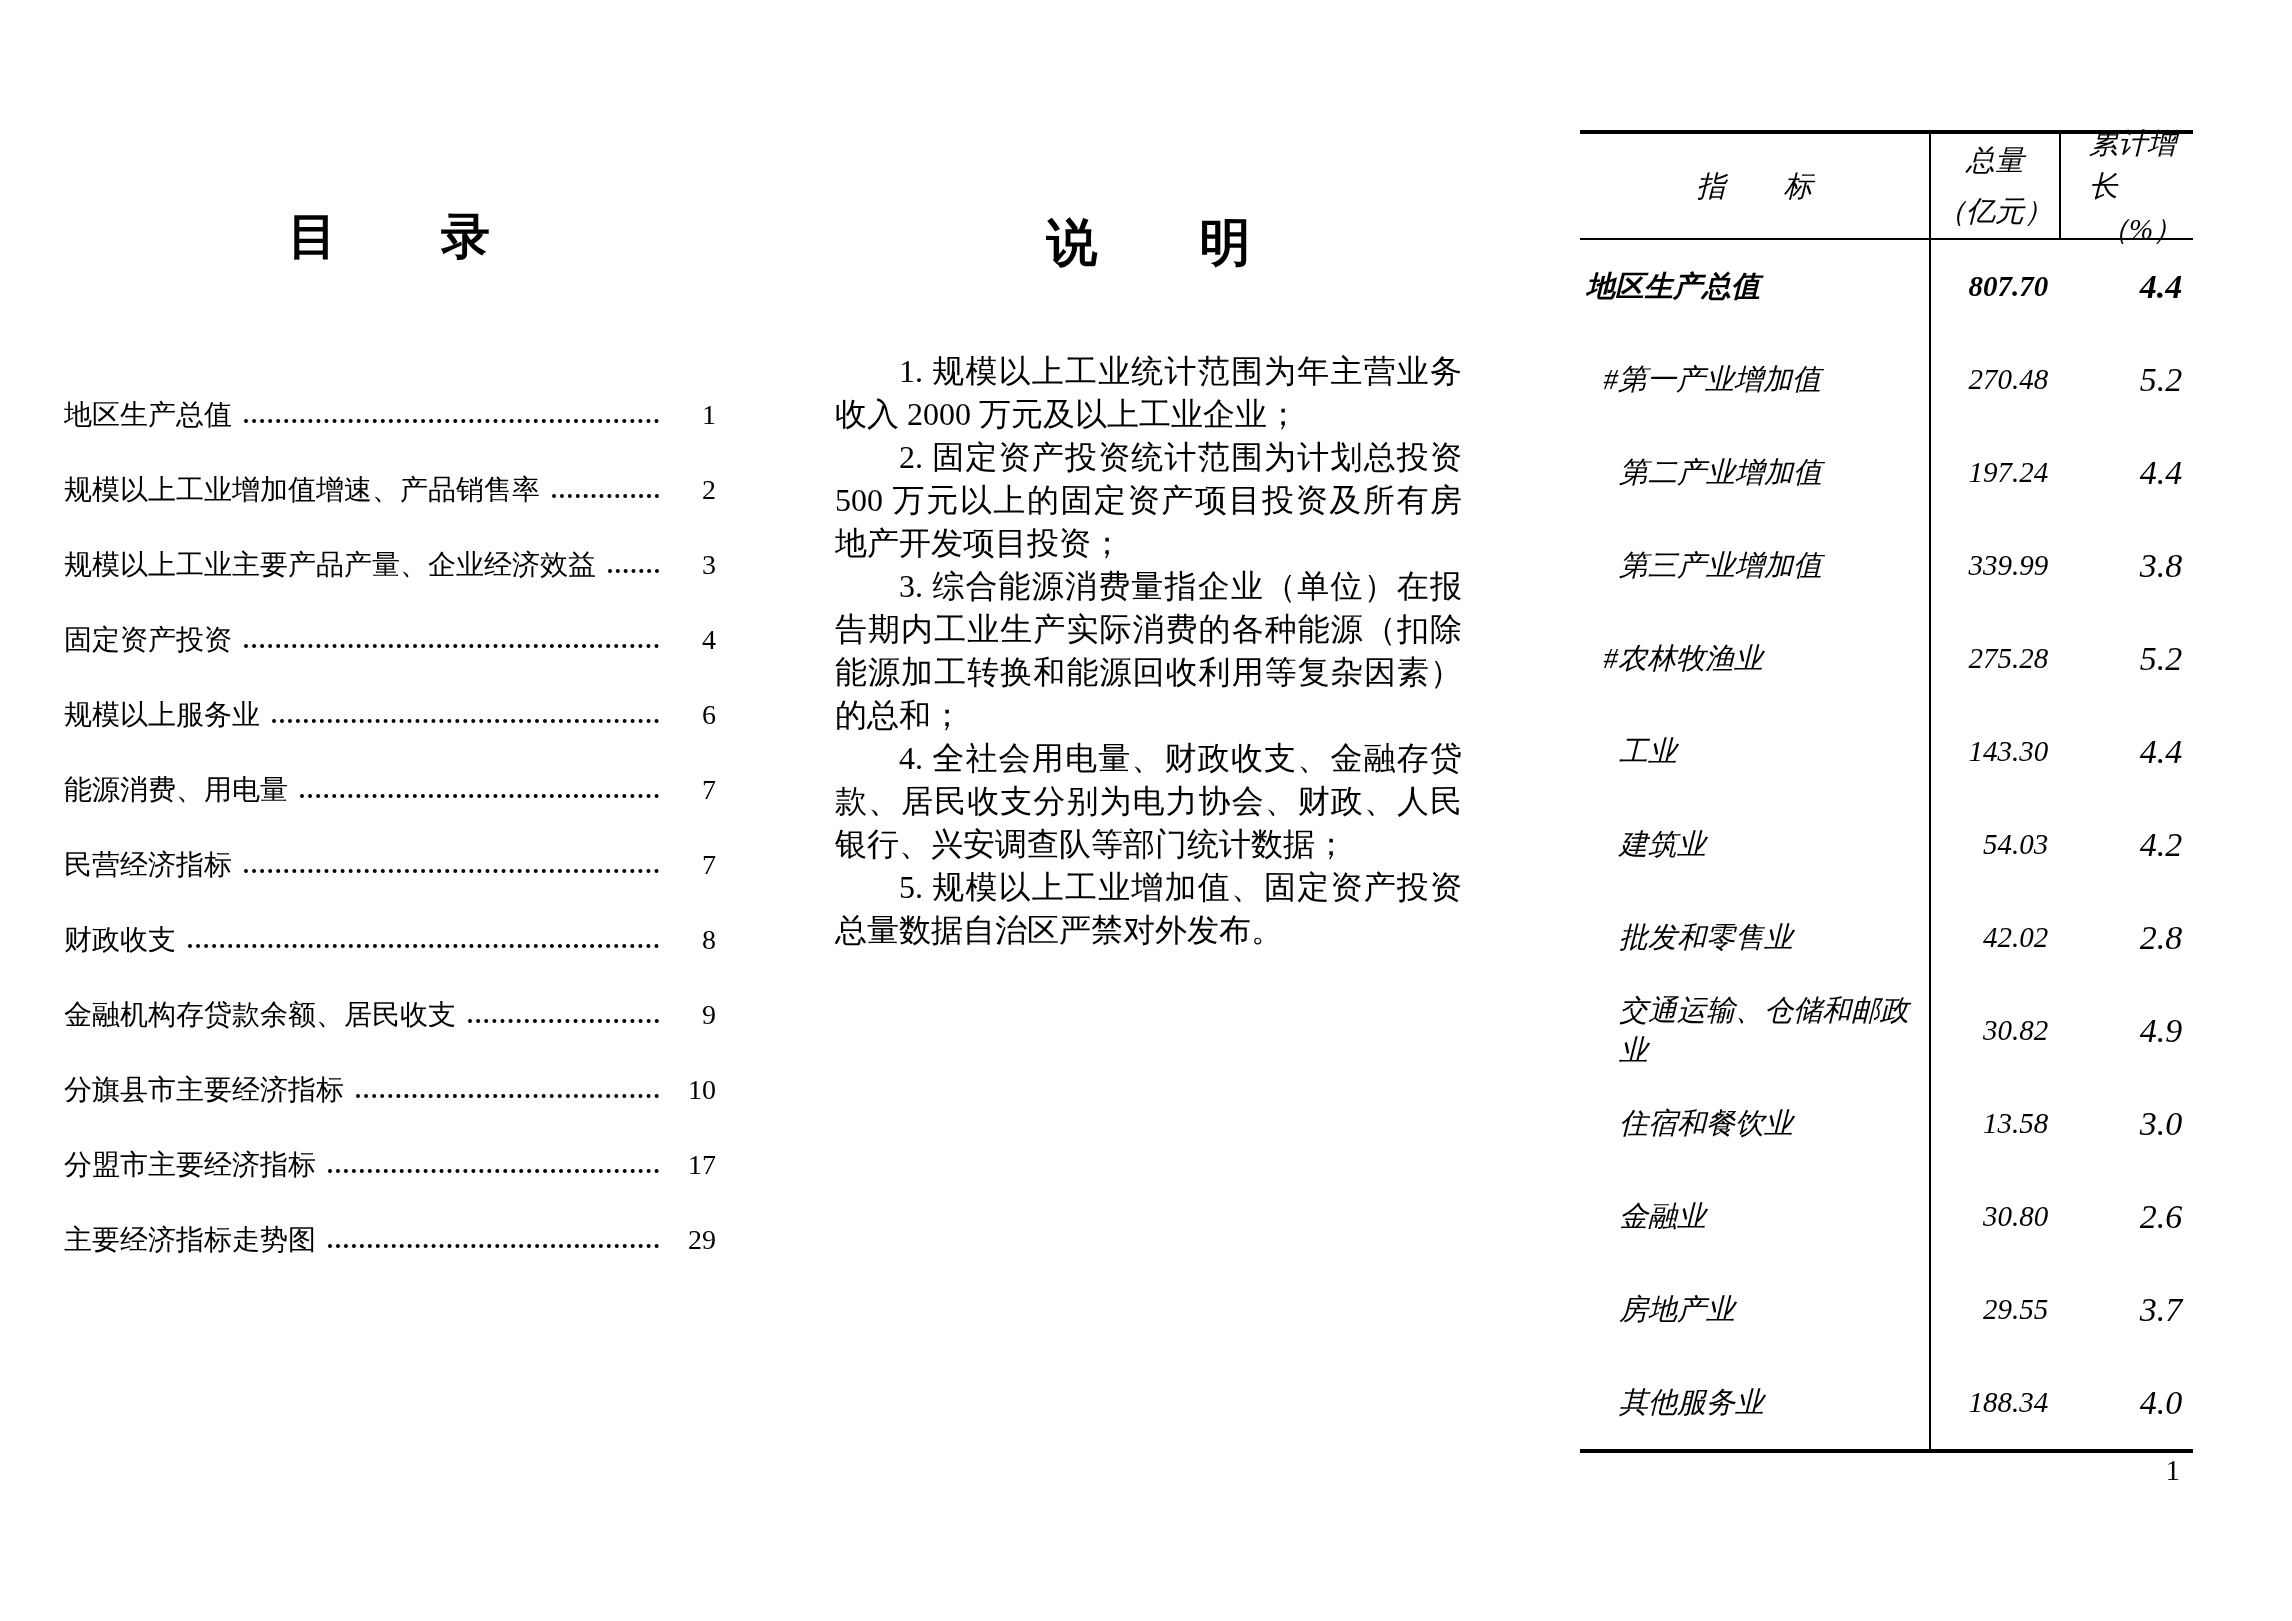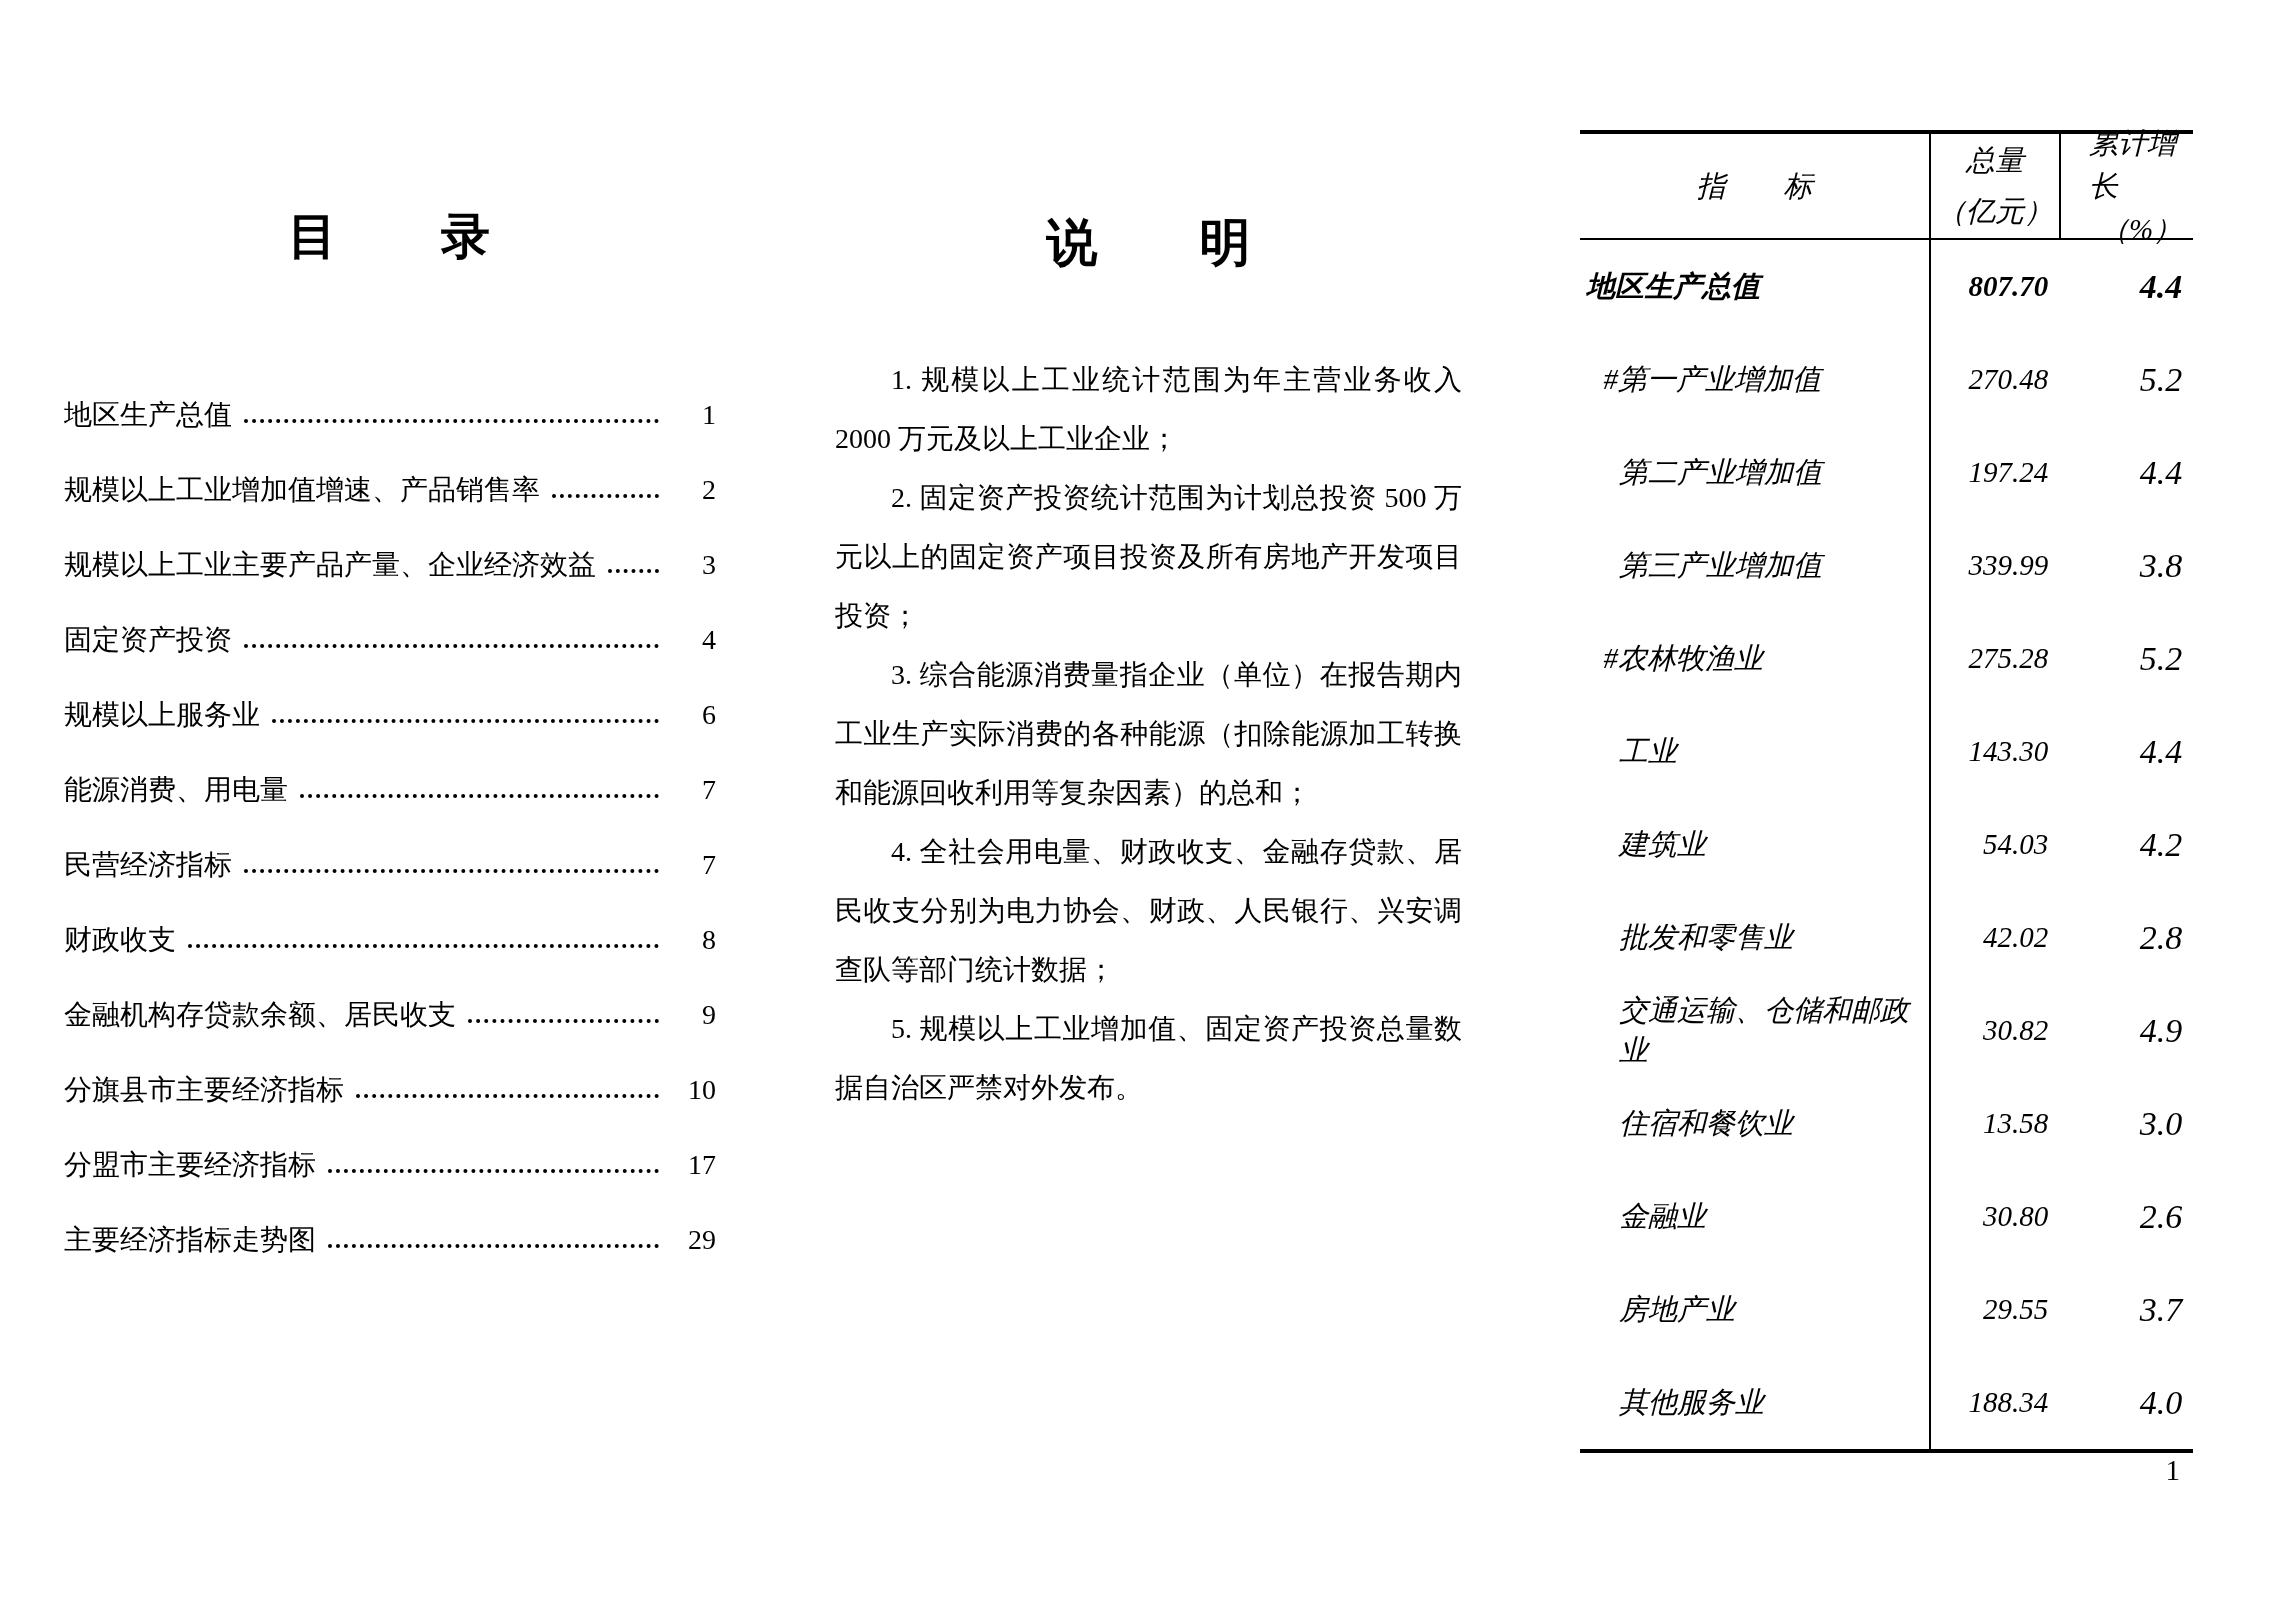--- a/index.html
+++ b/index.html
@@ -31,21 +31,21 @@
   .toc-pagenum { flex:0 0 auto; min-width:47px; text-align:right; }
 
   
   .notes-section { position:absolute; left:835px; top:208px; width:627px; }
   .notes-title {
     text-align:center; font-size:51px; font-weight:bold;
     height:71px; line-height:71px;
   }
   .notes-body { margin-top:71px; }
   .notes-body p {
-    font-size:28px; line-height:59px;
+    font-size:32px; line-height:43px;
     text-align:justify; text-justify:inter-ideograph;
     text-indent:2em;
   }
 
   
   .stat-table-section { position:absolute; left:1580px; top:130px; width:613px;font-style:italic; }
   .stat-table {
     width:613px;
     border-top:4.9px solid #000;
     border-bottom:4.9px solid #000;

